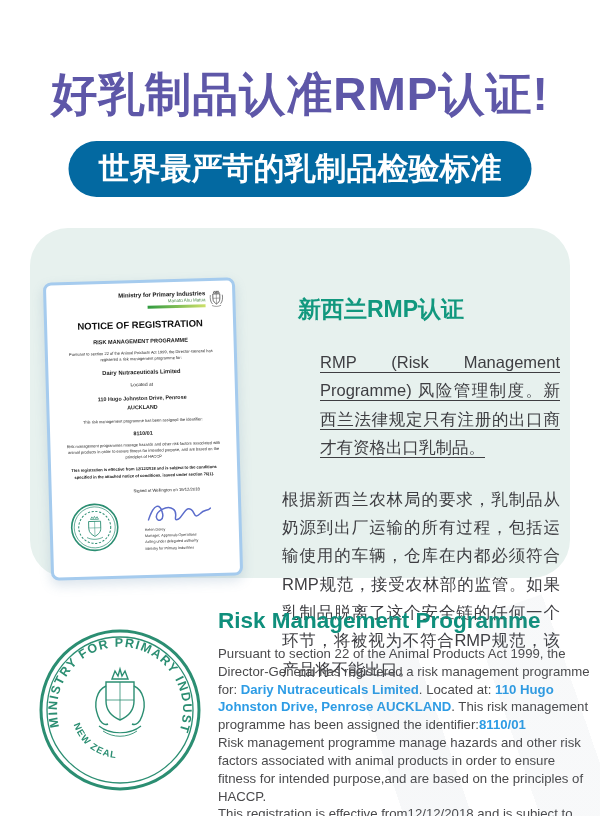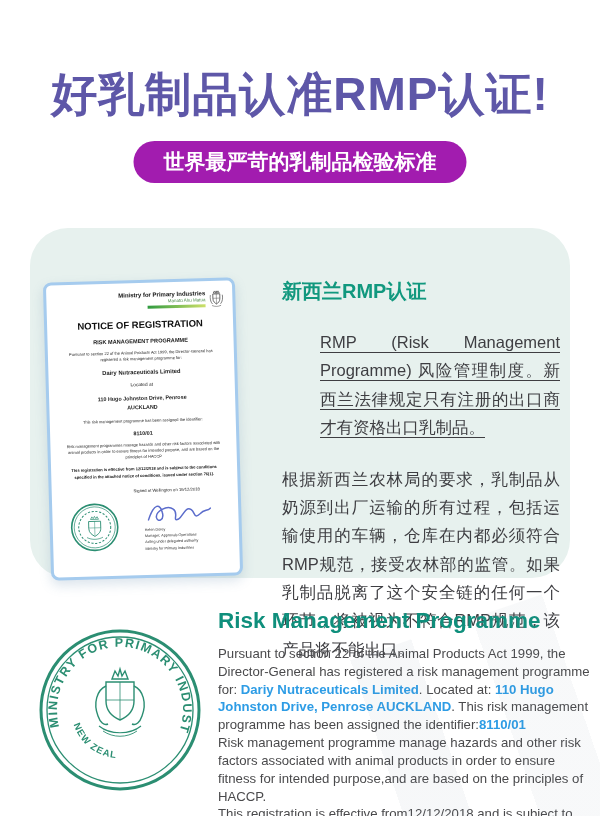--- a/index.html
+++ b/index.html
@@ -2,21 +2,21 @@
 <html><head>
 <meta charset="utf-8">
 <style>
   html,body{margin:0;padding:0;background:#ffffff;}
   .page{position:relative;width:600px;height:816px;background:#fff;overflow:hidden;
         font-family:"Liberation Sans","DejaVu Sans",sans-serif;}
   
   .title{position:absolute;top:64px;left:0;width:100%;text-align:center;
          font-size:46px;font-weight:800;letter-spacing:1px;color:#5E57A8;}
   .pill{position:absolute;top:141px;left:50%;transform:translateX(-50%);
-        background:#a21caf;color:#fff;font-size:21px;font-weight:700;
+        background:#0369a1;color:#fff;font-size:31px;font-weight:700;
         padding:7px 30px;border-radius:28px;white-space:nowrap;}
   
   .card{position:absolute;top:228px;left:30px;width:540px;height:350px;
         background:#E7F1EE;border-radius:38px;}
   .cert{position:absolute;left:17px;top:52px;width:186px;height:292px;
         background:#fff;border:3px solid #A5CBEE;border-radius:8px;
         transform:rotate(-1.6deg);box-shadow:0 5px 12px rgba(90,130,170,.22);
         overflow:hidden;color:#1c1c1c;}
   .cert-head{display:flex;justify-content:flex-end;align-items:flex-start;gap:4px;margin:9px 9px 0 0;}
   .mpi{ text-align:right;}
@@ -31,21 +31,21 @@
   .cert-located{margin-top:7px;text-align:center;font-size:4.8px;}
   .cert-addr{margin-top:7px;text-align:center;font-size:5.4px;font-weight:700;line-height:1.6;}
   .cert-id{margin-top:6px;text-align:center;font-size:5.4px;font-weight:700;}
   .fine-b{margin:6px 12px 0;text-align:center;font-size:4px;font-weight:700;line-height:1.55;color:#111;}
   .cert-signed{margin-top:9px;text-align:center;padding-left:44px;font-size:4.2px;}
   .cert-bottom{display:flex;justify-content:space-between;align-items:flex-end;margin:6px 14px 0 16px;}
   .sig-block{width:80px;}
   .sig-lines{margin-top:2px;font-size:3.7px;line-height:1.7;color:#2a2a2a;}
   
   .card-right{position:absolute;left:252px;top:50px;width:278px;}
-  .cn-heading{font-size:20px;font-weight:800;color:#11987E;margin:0;}
+  .cn-heading{font-size:23px;font-weight:800;color:#11987E;margin:16px;}
   .cn-p{margin:23px 0 0;font-size:16.5px;line-height:1.72;color:#3E3E42;text-align:justify;}
   .cn-p.u{text-decoration:underline;text-underline-offset:4px;text-decoration-thickness:1px;margin-left:38px;}
   
   .seal{position:absolute;left:36px;top:626px;width:168px;height:168px;}
   .rmp{position:absolute;left:218px;top:608px;width:374px;}
   .rmp-heading{font-size:22.5px;font-weight:800;color:#0F8F7C;margin:0;}
   .rmp-body{margin:11px 0 0;font-size:13.2px;line-height:1.35;color:#4A4A4C;width:372px;}
   .blue{color:#2D9CE5;font-weight:700;}
   
   .wm{position:absolute;right:-70px;bottom:-50px;width:460px;height:230px;transform:rotate(-19deg);

